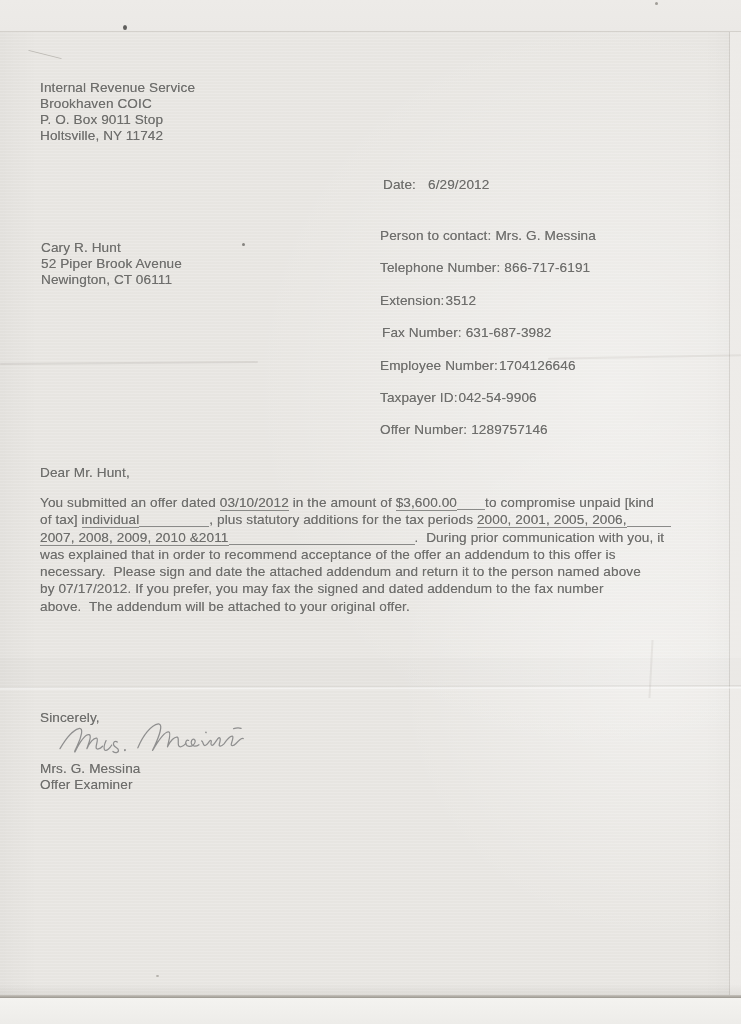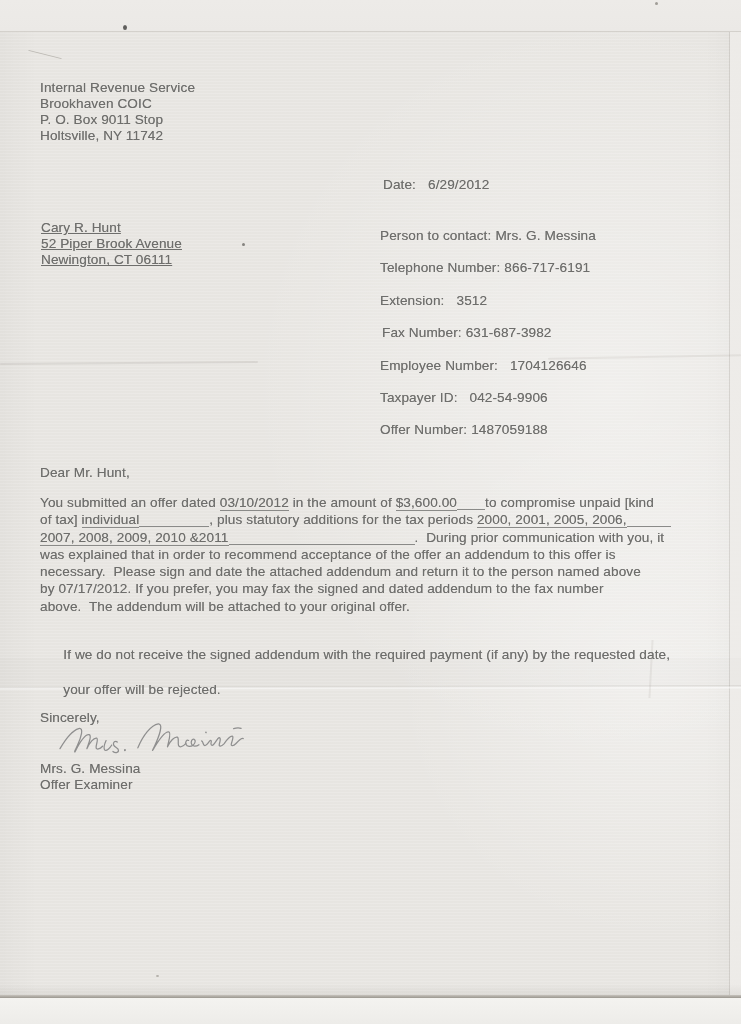--- a/index.html
+++ b/index.html
@@ -14,21 +14,21 @@
     font-family:"Liberation Sans","DejaVu Sans",sans-serif;
     color:var(--ink,#6e6e6c);
   }
   .letter{position:absolute;inset:0;text-shadow:0 0 0.6px rgba(110,110,108,0.65);padding-left:25px;}
   .letter div,.letter p,.letter span{font-size:13.6px;letter-spacing:0.1px;}
   .abs{position:absolute;margin:0;}
   .addr{line-height:15.9px;}
   .recip{line-height:16.2px;}
   .contact-row{height:14px;line-height:14px;margin-bottom:18.4px;white-space:nowrap;}
   .contact-row .val{margin-left:4px;}
-  .contact-row.tight .val{margin-left:12px;text-align:right;}
+  .contact-row.tight .val{margin-left:1px;text-align:right;}
   .dateline .val{margin-left:12px;}
   .para{line-height:17.3px;white-space:pre-wrap;width:700px;}
   .u{border-bottom:1px solid var(--underline,#8a8a88);}
   .blank{display:inline-block;vertical-align:-3px;height:1px;}
   .sigline{line-height:16.2px;}
   .attach .val{margin-left:9px;}
   
   .top-strip{position:absolute;left:0;top:0;width:741px;height:31px;
     background:linear-gradient(180deg,#edebe8,#ebe9e6);
     border-bottom:1px solid rgba(165,160,152,0.35);}
@@ -85,21 +85,21 @@
       <div>Internal Revenue Service</div>
       <div>Brookhaven COIC</div>
       <div>P. O. Box 9011 Stop</div>
       <div>Holtsville, NY 11742</div>
     </div>
 
     <div class="abs dateline" style="left:383px;top:177px;">
       <span>Date:</span><span class="val">6/29/2012</span>
     </div>
 
-    <div class="abs recip" style="left:41px;top:220px;text-decoration:underline;">
+    <div class="abs recip" style="left:41px;top:240px;">
       <div>Cary R. Hunt</div>
       <div>52 Piper Brook Avenue</div>
       <div>Newington, CT 06111</div>
     </div>
 
     <div class="abs" style="left:380px;top:229px;">
       <div class="contact-row">
         <span>Person to contact:</span><span class="val">Mrs. G. Messina</span>
       </div>
       <div class="contact-row">
@@ -111,32 +111,28 @@
       <div class="contact-row" style="padding-left:2px;">
         <span>Fax Number:</span><span class="val">631-687-3982</span>
       </div>
       <div class="contact-row tight">
         <span>Employee Number:</span><span class="val">1704126646</span>
       </div>
       <div class="contact-row tight">
         <span>Taxpayer ID:</span><span class="val">042-54-9906</span>
       </div>
       <div class="contact-row">
-        <span>Offer Number:</span><span class="val">1487059188</span>
+        <span>Offer Number:</span><span class="val">1289757146</span>
       </div>
     </div>
 
     <div class="abs" style="left:40px;top:465px;">Dear Mr. Hunt,</div>
 
     <p class="abs para" style="left:40px;top:494px;"><span>You submitted an offer dated </span><span class="u">03/10/2012</span><span> in the amount of </span><span class="u">$3,600.00</span><span class="u blank" style="width: 28px;"></span><span>to compromise unpaid [kind</span><br><span>of tax] </span><span class="u">individual</span><span class="u blank" style="width: 70px;"></span><span>, plus statutory additions for the tax periods </span><span class="u">2000, 2001, 2005, 2006,</span><span class="u blank" style="width: 44px;"></span><br><span class="u">2007, 2008, 2009, 2010 &amp;2011</span><span class="u blank" style="width: 186px;"></span><span>.  During prior communication with you, it</span><br><span>was explained that in order to recommend acceptance of the offer an addendum to this offer is</span><br><span>necessary.  Please sign and date the attached addendum and return it to the person named above</span><br><span>by 07/17/2012. If you prefer, you may fax the signed and dated addendum to the fax number</span><br><span>above.  The addendum will be attached to your original offer.</span></p>
 
-    <p class="abs para" style="left:40px;top:629px;">
-      <span>If we do not receive the signed addendum with the required payment (if any) by the requested date,</span><br>
-      <span>your offer will be rejected.</span>
-    </p>
 
     <div class="abs" style="left:40px;top:710px;">Sincerely,</div>
 
     <svg class="signature" width="190" height="44" viewBox="0 0 205 46" aria-label="Mrs. Messina">
       <g fill="none" stroke="var(--signature,#8f8f8f)" stroke-width="1.35" stroke-linecap="round" stroke-linejoin="round">
         <path d="M4 30 C9 22, 17 11, 25 9 C31 8, 27 19, 23 27 C21 31, 19 34, 20 34 C26 23, 32 15, 36 16 C39 17, 35 26, 33 31 C36 25, 41 19, 44 20 C46 21, 43 27, 43 30 C43 33, 47 32, 50 29"></path>
         <path d="M54 23 C52 27, 51 31, 52 33 C54 35, 58 31, 60 28"></path>
         <path d="M66 25 C64 23, 61 25, 62 28 C63 31, 67 31, 67 34 C67 37, 63 37, 61 35"></path>
         <circle cx="74" cy="34" r="1.1" fill="var(--signature,#8f8f8f)" stroke="none"></circle>
         <path d="M88 32 C94 19, 103 8, 111 7 C117 7, 111 21, 106 31 C104 35, 103 36, 104 35 C111 24, 118 15, 122 16 C125 17, 121 27, 120 32 C123 26, 128 21, 131 22 C133 23, 131 28, 132 31 C133 34, 137 32, 140 29"></path>

